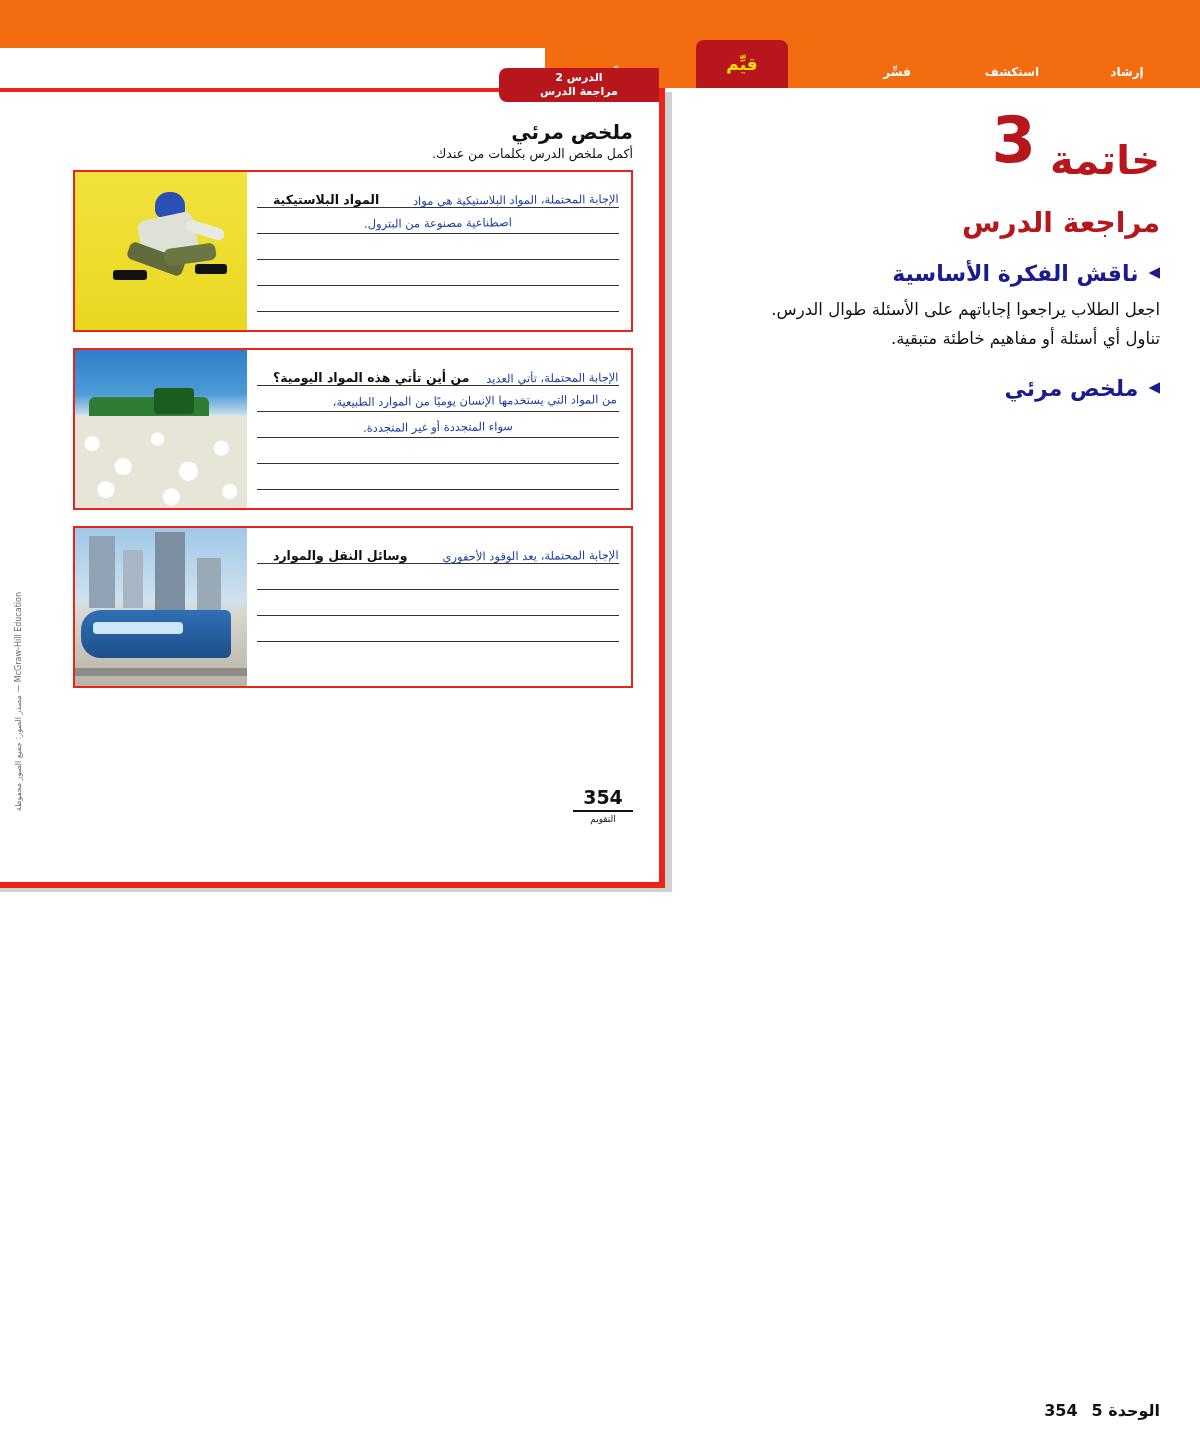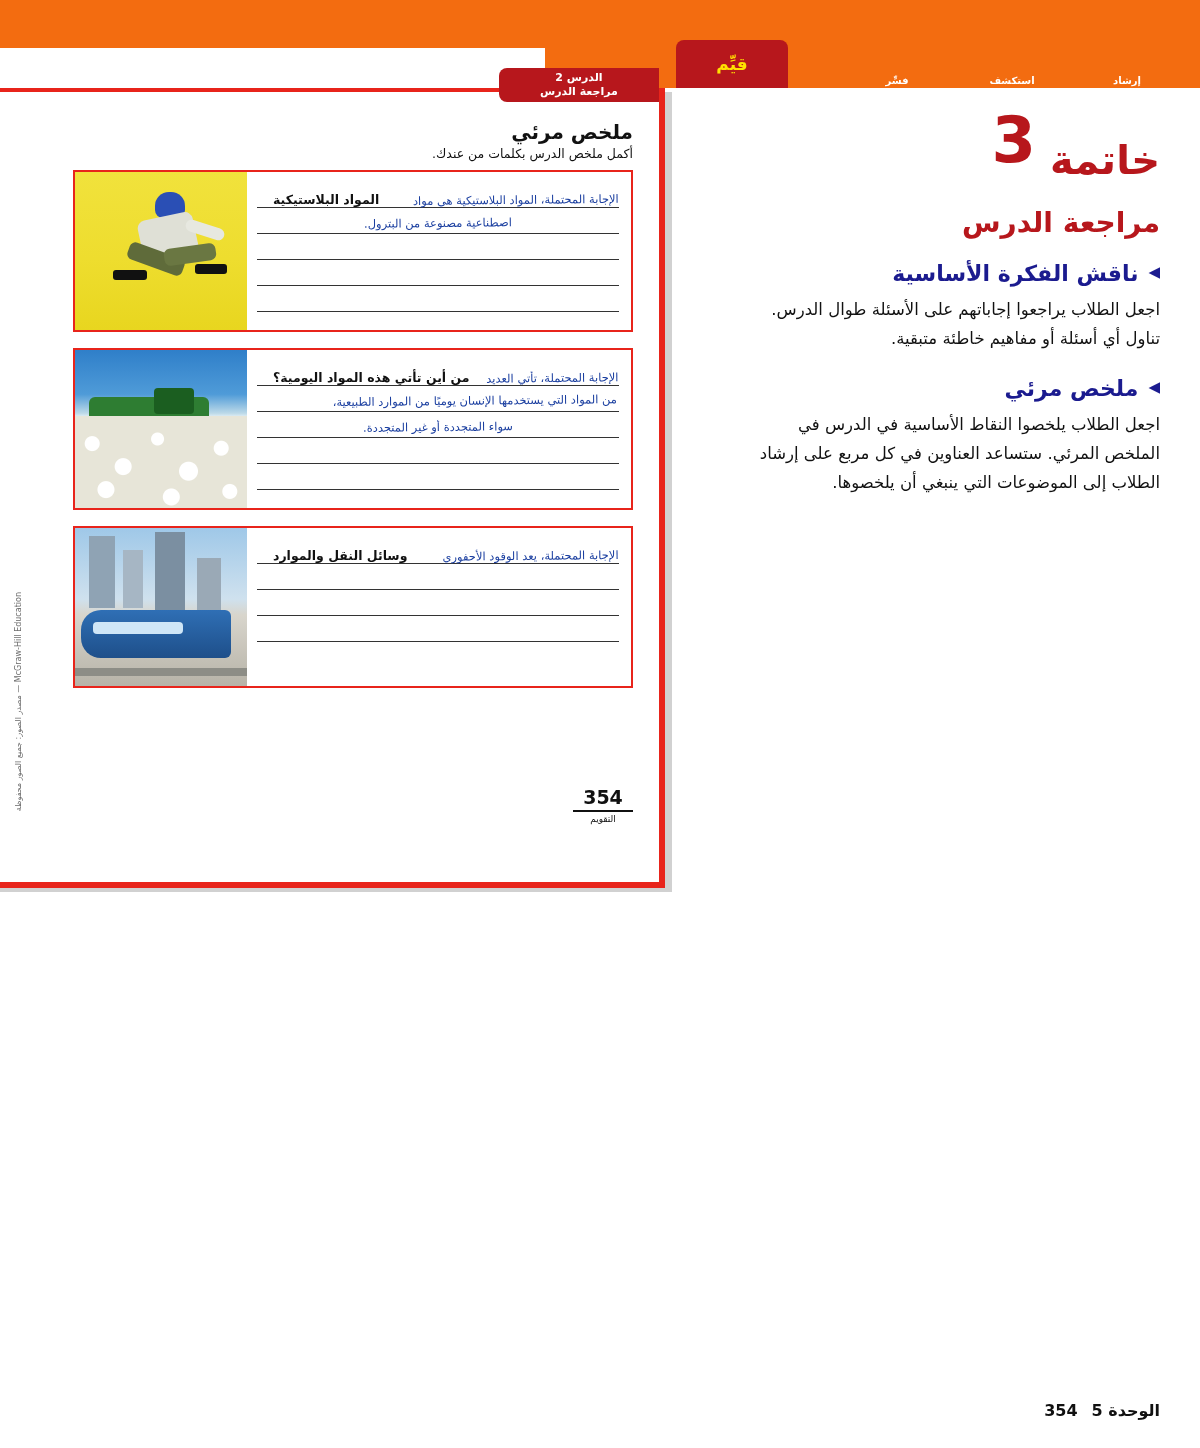--- a/index.html
+++ b/index.html
@@ -15,30 +15,30 @@
   
   .topbar {
     position: absolute; top: 0; left: 0; width: 1200px; height: 48px;
     background: #f36c10;
   }
   .tabstrip {
     position: absolute; top: 48px; left: 0; width: 1200px; height: 40px;
     background: #f36c10;
   }
   .tab {
-    position: absolute; top: 12px; height: 40px;
-    font-size: 10px; font-weight: bold; color: #ffffff;
+    position: absolute; top: 4px; height: 40px;
+    font-size: 12px; font-weight: bold; color: #ffffff;
     display: flex; align-items: center; justify-content: center;
     letter-spacing: 1px;
   }
   .tab-ashrik { right: 18px; width: 110px; }
   .tab-istakshif { right: 128px; width: 120px; }
   .tab-fassir { right: 248px; width: 110px; }
   .tab-active {
-    right: 412px; width: 112px; height: 48px; top: -8px;
+    right: 412px; width: 92px; height: 48px; top: -8px;
     background: #b7171c; color: #ffe100;
     border-radius: 8px 8px 0 0;
     font-size: 17px;
   }
   .tab-wassi { right: 528px; width: 110px; color: #ffffff; }
   .tabstrip-rightmask {
     position: absolute; top: 48px; left: 0; width: 545px; height: 40px;
     background: #ffffff;
   }
 
@@ -296,21 +296,20 @@
   <div class="sub-head">
     <span class="tri">◀</span>
     <span>ناقش الفكرة الأساسية</span>
   </div>
   <div class="para">اجعل الطلاب يراجعوا إجاباتهم على الأسئلة طوال الدرس. تناول أي أسئلة أو مفاهيم خاطئة متبقية.</div>
 
   <div class="sub-head">
     <span class="tri">◀</span>
     <span>ملخص مرئي</span>
   </div>
-  <div class="para">اجعل الطلاب يلخصوا النقاط الأساسية في الدرس في الملخص المرئي. ستساعد العناوين في كل مربع على إرشاد الطلاب إلى الموضوعات التي ينبغي أن يلخصوها.</div>
 
 </div>
 
 <div class="page-shadow"></div>
 <div class="page">
 
   <div class="lesson-tab">
     <div>الدرس 2</div>
     <div>مراجعة الدرس</div>
   </div>

